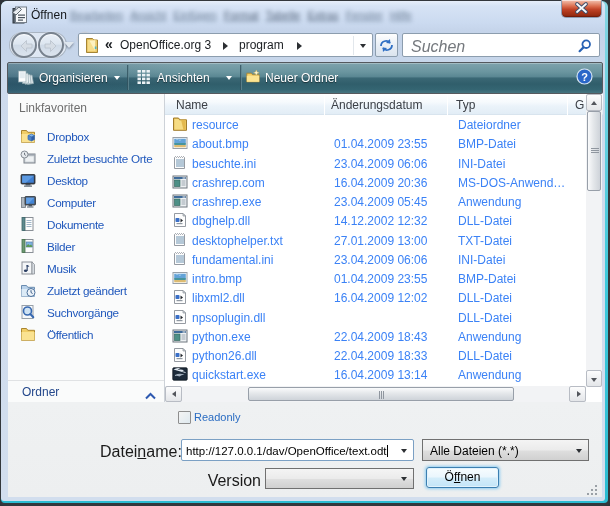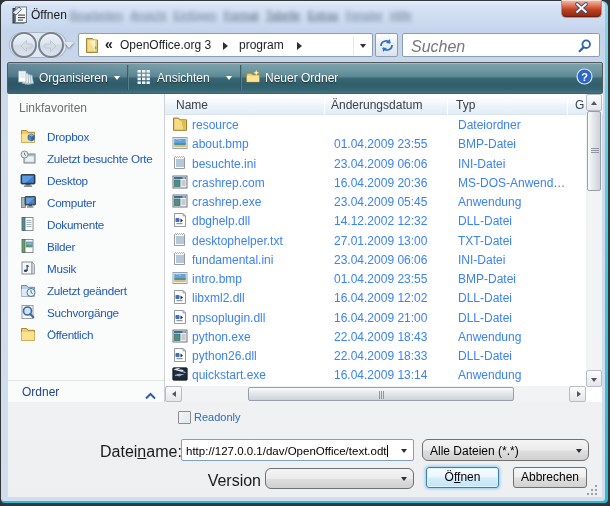--- a/index.html
+++ b/index.html
@@ -63,21 +63,21 @@
 .sbtn{position:absolute;background:linear-gradient(180deg,#fdfdfd,#f0f1f3 50%,#e4e6e9);border:1px solid #b8bcc4;border-radius:2px}
 .vthumb{position:absolute;left:1px;width:14px;background:linear-gradient(90deg,#fafbfc,#e4e7ea 45%,#ced3d9);border:1px solid #989fa9;border-radius:2px}
 .hthumb{position:absolute;top:1px;height:14px;background:linear-gradient(180deg,#fafbfc,#e4e7ea 45%,#ced3d9);border:1px solid #989fa9;border-radius:2px}
 .tri-u{width:0;height:0;border-left:3.5px solid transparent;border-right:3.5px solid transparent;border-bottom:4px solid #53565c}
 .tri-d{width:0;height:0;border-left:3.5px solid transparent;border-right:3.5px solid transparent;border-top:4px solid #53565c}
 .tri-l{width:0;height:0;border-top:3.5px solid transparent;border-bottom:3.5px solid transparent;border-right:4px solid #53565c}
 .tri-r{width:0;height:0;border-top:3.5px solid transparent;border-bottom:3.5px solid transparent;border-left:4px solid #53565c}
 
 #footer{left:8px;top:402px;width:594px;height:95px;background:linear-gradient(180deg,#eff1f2,#edeff0)}
 #footer .lbl{position:absolute;font-size:16px;color:#1a1a1a}
-.combo{position:absolute;height:22px;border:1px solid #707070;border-radius:6px;
+.combo{position:absolute;height:22px;border:1px solid #707070;border-radius:0;
 background:linear-gradient(180deg,#f4f4f4 0%,#ebebeb 50%,#dedede 55%,#d0d0d0 100%)}
 .combo .ctxt{position:absolute;left:7px;top:4px;font-size:12px;color:#000;white-space:nowrap}
 .carr{position:absolute;right:6px;top:9px;width:0;height:0;border-left:3.5px solid transparent;border-right:3.5px solid transparent;border-top:4px solid #2c2f33}
 .btn{position:absolute;width:74px;height:21px;border:1px solid #707070;border-radius:3px;font-size:12px;color:#000;text-align:center;line-height:19px;
 background:linear-gradient(180deg,#f6f6f6 0%,#eeeeee 48%,#e0e0e0 52%,#d2d2d2 100%)}
 </style>
 </head>
 <body>
 <div id="win"></div>
 <div id="cyan"></div>
@@ -430,21 +430,20 @@
     </div>
 <div class="frow" style="top:213.5px">
 <svg width="16" height="16" viewBox="0 0 16 16">
         <path d="M2.5 1.5 h8.5 l2.5 2.5 v10.5 h-11z" fill="#fdfdfd" stroke="#8a9097" stroke-width="0.9"></path>
         <path d="M11 1.5 l2.5 2.5 h-2.5z" fill="#d7dde2" stroke="#8a9097" stroke-width="0.7"></path>
         <rect x="3.5" y="6" width="4" height="4" rx="0.8" fill="#3b70c8"></rect>
         <path d="M8.5 6.5 l2.5 2 -2.5 2z" fill="#22262b"></path>
         <rect x="4.5" y="11" width="6" height="1.2" fill="#8f98a1"></rect>
       </svg>
 <span class="nm">npsoplugin.dll</span>
-      <span class="dt">16.04.2009 21:00</span>
       <span class="ty">DLL-Datei</span>
     </div>
 <div class="frow" style="top:232.8px">
 <svg width="16" height="16" viewBox="0 0 16 16">
         <rect x="1" y="2" width="14" height="12" fill="#eef1f3" stroke="#6f777f" stroke-width="1"></rect>
         <rect x="2" y="3" width="12" height="2" fill="#3f6b9a"></rect>
         <rect x="10.5" y="3.3" width="3" height="1.4" fill="#c3ccd4"></rect>
         <rect x="2.5" y="6" width="5.5" height="6.5" fill="#4d8f86" stroke="#35695f" stroke-width="0.7"></rect>
         <g stroke="#9aa5ae" stroke-width="1">
           <line x1="9.5" y1="7" x2="13.5" y2="7"></line>
@@ -513,21 +512,20 @@
 </div>
 <div class="combo" style="left:414px;top:37px;width:167px">
 <span class="ctxt">Alle Dateien (*.*)</span>
       <div class="carr"></div>
 </div>
 <div class="lbl" style="left:175px;top:70px;width:78px;text-align:right">Version</div>
 <div class="combo" style="left:257px;top:66px;width:149px;height:21px">
 <div class="carr" style="top:8px"></div>
 </div>
 <div class="btn" style="left:418px;top:65px;width:73px;border-color:#3c7fb1;background:linear-gradient(180deg,#f7fcfe 0%,#eaf6fd 48%,#d4edfa 52%,#c3e5f8 100%);box-shadow:0 0 3px 1px #8ecdf0,inset 0 0 0 1px #e2f3fc">Ö<u>ff</u>nen</div>
-<div class="btn" style="left:505px;top:65px">Abbrechen</div>
 <svg width="12" height="12" viewBox="0 0 12 12" style="position:absolute;left:578px;top:82px">
 <g fill="#9aa0a6">
         <rect x="9" y="9" width="2" height="2"></rect>
         <rect x="9" y="5" width="2" height="2"></rect>
         <rect x="5" y="9" width="2" height="2"></rect>
         <rect x="9" y="1" width="2" height="2"></rect>
         <rect x="5" y="5" width="2" height="2"></rect>
         <rect x="1" y="9" width="2" height="2"></rect>
       </g>
 </svg>

